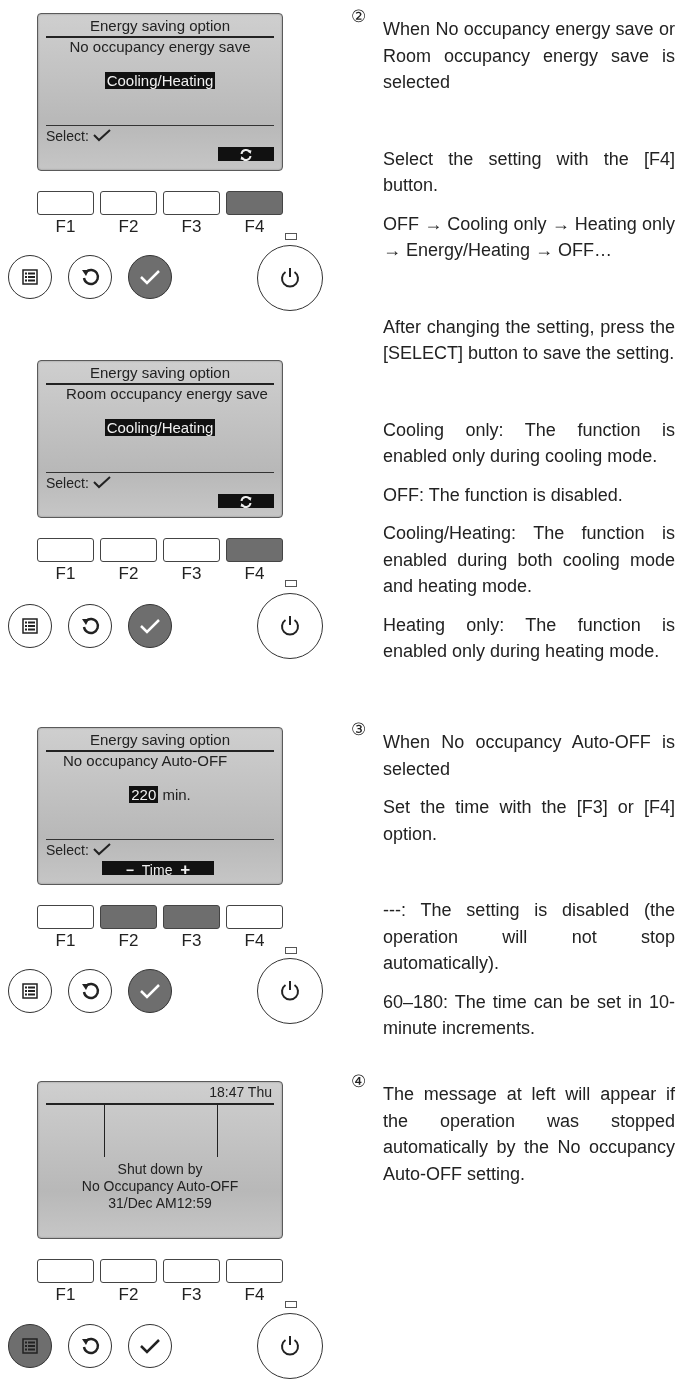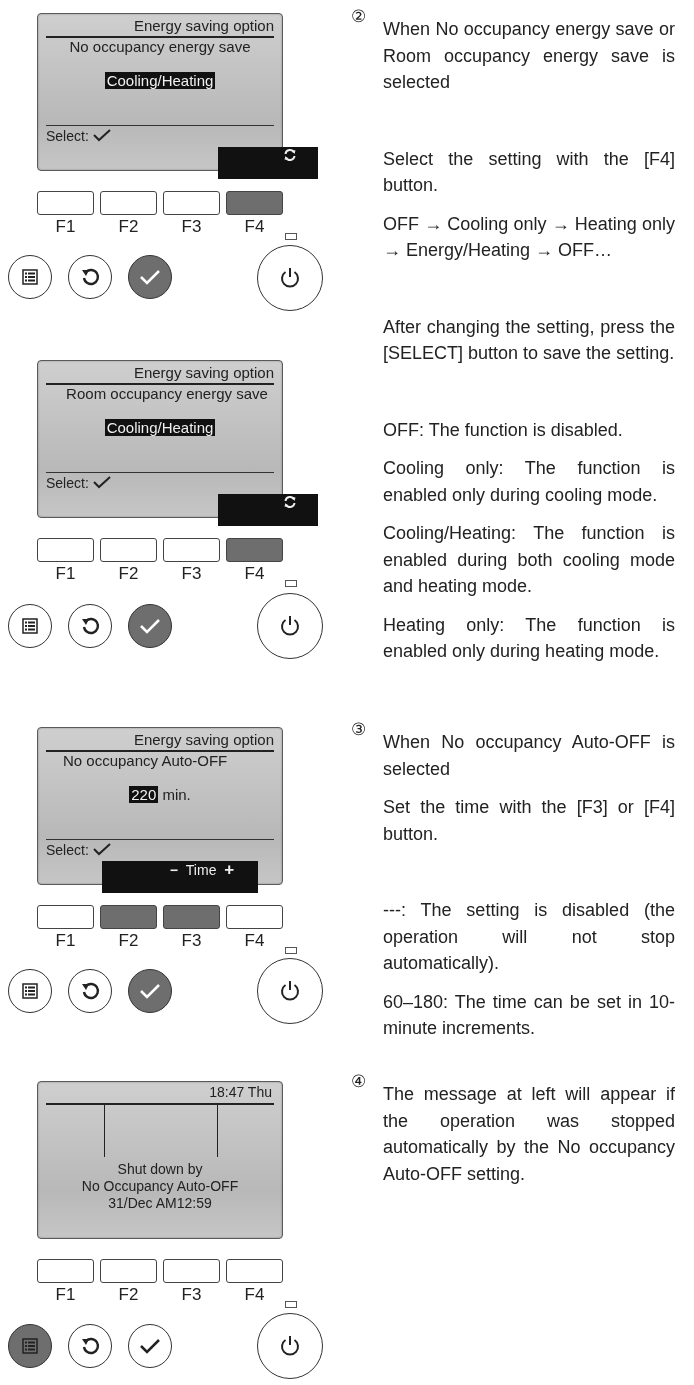--- a/index.html
+++ b/index.html
@@ -3,29 +3,29 @@
 <meta charset="utf-8">
 <style>
   html, body { margin:0; padding:0; background:#ffffff; }
   body { width:694px; height:1385px; position:relative; overflow:hidden;
          font-family:"Liberation Sans", sans-serif; color:#1e1e1e; }
   .panel { position:absolute; left:0; width:350px; height:340px; }
   .screen { position:absolute; left:37px; top:0; width:244px; height:156px;
             border:1px solid #5a5a5a; border-radius:4px;
             background:linear-gradient(#cfcfcf, #b8b8b8 70%, #c6c6c6);
             box-shadow: inset 0 0 2px rgba(0,0,0,0.35); }
-  .scr-title { position:absolute; left:8px; right:8px; top:2px; height:20px; text-align:right;
+  .scr-title { position:absolute; left:8px; right:8px; top:2px; height:20px; text-align:center;
                font-size:15px; line-height:20px; border-bottom:2px solid #222; color:#222; }
   .scr-sub { position:absolute; left:0; right:0; top:24px; text-align:center; font-size:15px; color:#222; }
   .scr-value { position:absolute; left:0; right:0; top:58px; text-align:center; font-size:15px; color:#222; }
   .hl { background:#111; color:#f0f0f0; padding:0 2px; }
   .scr-line { position:absolute; left:8px; right:8px; top:111px; border-top:1px solid #333; }
   .scr-select { position:absolute; left:8px; top:114px; font-size:14px; color:#222; }
-  .scr-fbar { position:absolute; top:133px; height:32px; background:#111; color:#eee;
-              font-size:14px; line-height:17px; text-align:center;padding-left:44px; }
+  .scr-fbar { position:absolute; top:133px; height:14px; background:#111; color:#eee;
+              font-size:14px; line-height:17px; text-align:center; }
   .fkeys { position:absolute; left:37px; top:178px; width:246px; height:24px;padding-left:16px; }
   .fkey { position:absolute; top:0; width:55px; height:22px; border:1px solid #444;
           border-radius:3px; background:#fff; }
   .fkey.on { background:#6e6e6e; }
   .flabel { position:absolute; top:26px; width:57px; text-align:center; font-size:17px; color:#222; }
   .rbtn { position:absolute; width:42px; height:42px; border:1px solid #333; border-radius:50%;
           background:#fff; display:flex; align-items:center; justify-content:center; }
   .rbtn.on { background:#6e6e6e; }
   .power { position:absolute; width:64px; height:64px; border:1px solid #333; border-radius:50%;
            background:#fff; display:flex; align-items:center; justify-content:center; }
@@ -267,30 +267,30 @@
 
 <div class="desc" style="top:4px;">
   <span class="num">②</span>
   <p>When No occupancy energy save or Room occupancy energy save is selected</p>
   <div class="gap"></div>
   <p>Select the setting with the [F4] button.</p>
   <p>OFF → Cooling only → Heating only → Energy/Heating → OFF…</p>
   <div class="gap"></div>
   <p>After changing the setting, press the [SELECT] button to save the setting.</p>
   <div class="gap"></div>
+  <p>Cooling only: The function is enabled only during cooling mode.</p>
   <p>OFF: The function is disabled.</p>
-  <p>Cooling only: The function is enabled only during cooling mode.</p>
   <p>Cooling/Heating: The function is enabled during both cooling mode and heating mode.</p>
   <p>Heating only: The function is enabled only during heating mode.</p>
 </div>
 
 <div class="desc" style="top:717px;">
   <span class="num">③</span>
   <p>When No occupancy Auto-OFF is selected</p>
-  <p>Set the time with the [F3] or [F4] button.</p>
+  <p>Set the time with the [F3] or [F4] option.</p>
   <div class="gap"></div>
   <p>---: The setting is disabled (the operation will not stop automatically).</p>
   <p>60–180: The time can be set in 10-minute increments.</p>
 </div>
 
 <div class="desc" style="top:1069px;">
   <span class="num">④</span>
   <p>The message at left will appear if the operation was stopped automatically by the No occupancy Auto-OFF setting.</p>
 </div>
 

